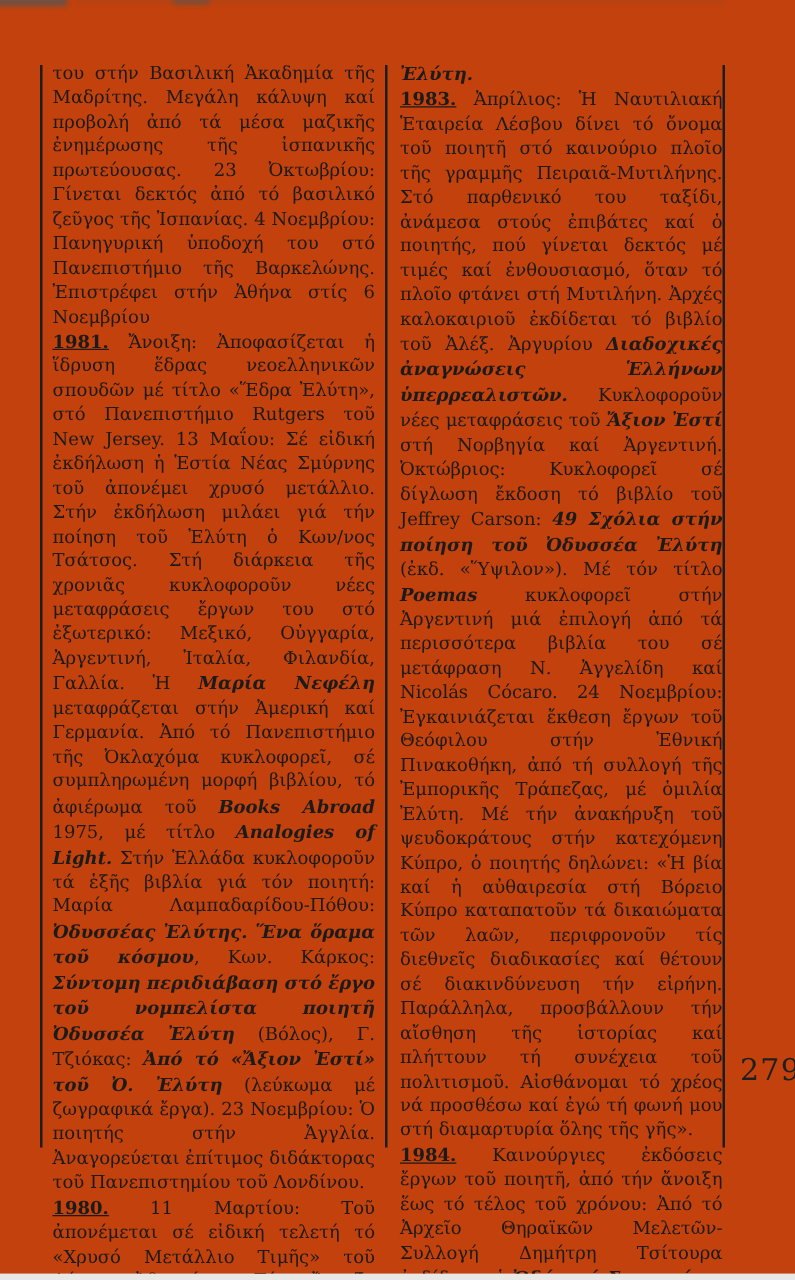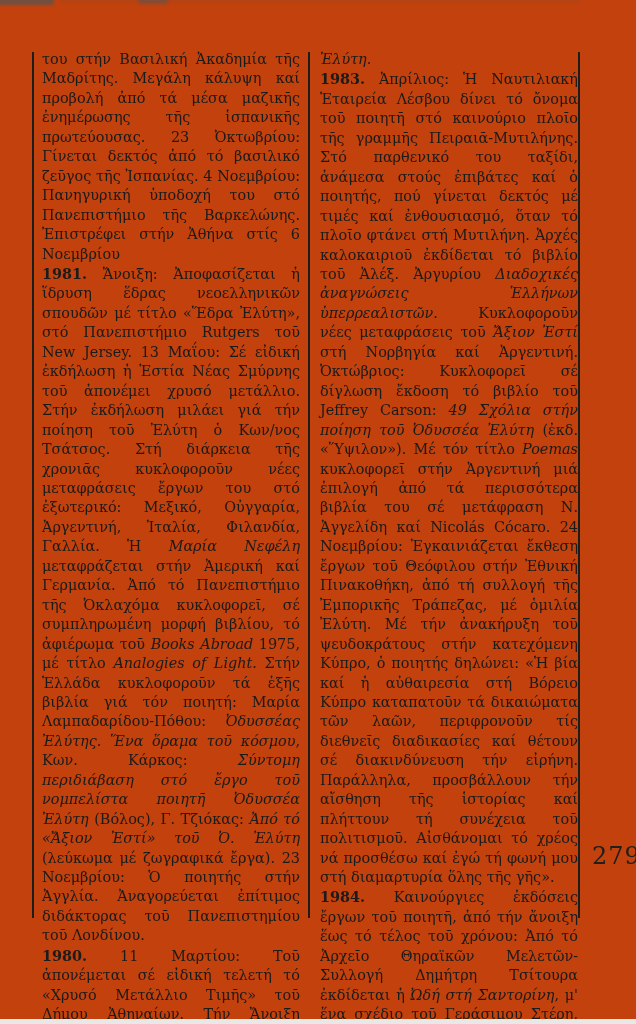--- a/index.html
+++ b/index.html
@@ -43,22 +43,22 @@
     width: 258px;
     color: #1b1b1b;
     font-size: 14.4px;
     line-height: 19.45px;
     text-align: justify;
     text-justify: inter-word;
   }
   .col-left  { left: 42px; }
   .col-right { left: 320px; }
   .col p { margin: 0; padding: 0; }
-  .seg-bold   { font-weight: bold; }
-  .seg-italic { font-style: italic; }
+  .seg-bold   { font-weight: bold; text-decoration: underline; }
+  .seg-italic { font-style: italic; font-weight: bold; }
   .page-number {
     position: absolute;
     left: 592px;
     top: 842px;
     font-size: 24px;
     color: #1f1f1f;
     letter-spacing: 1px;
   }
 </style>
 </head>

